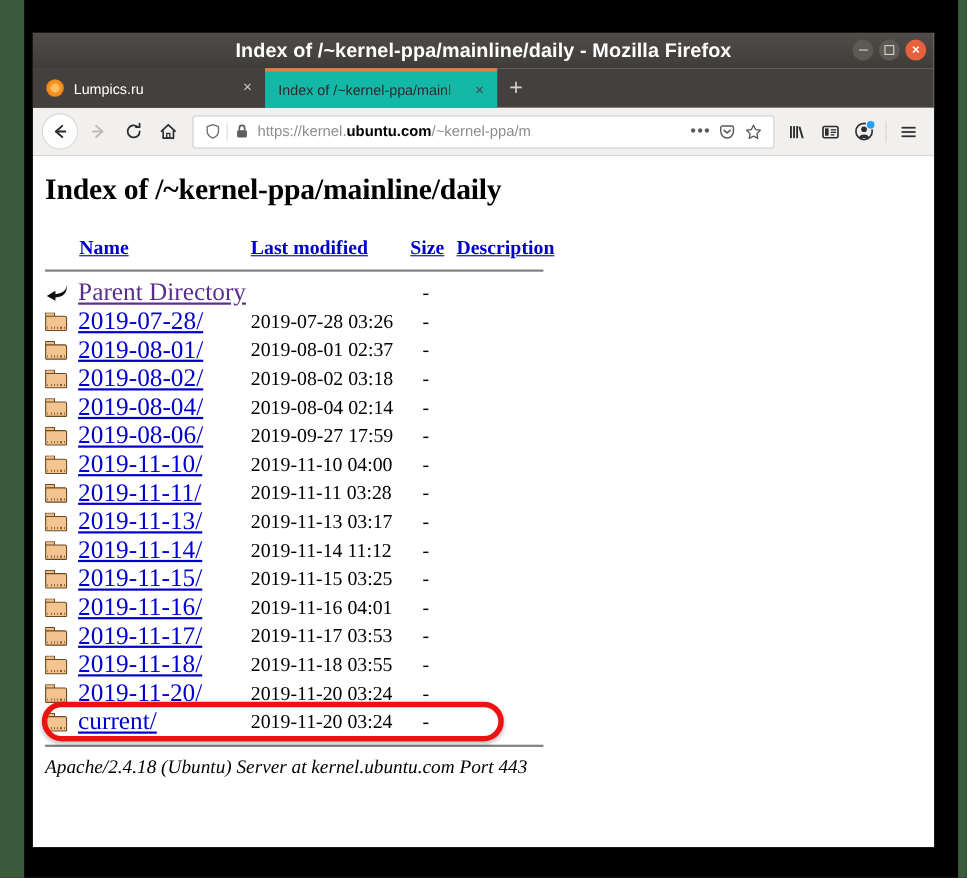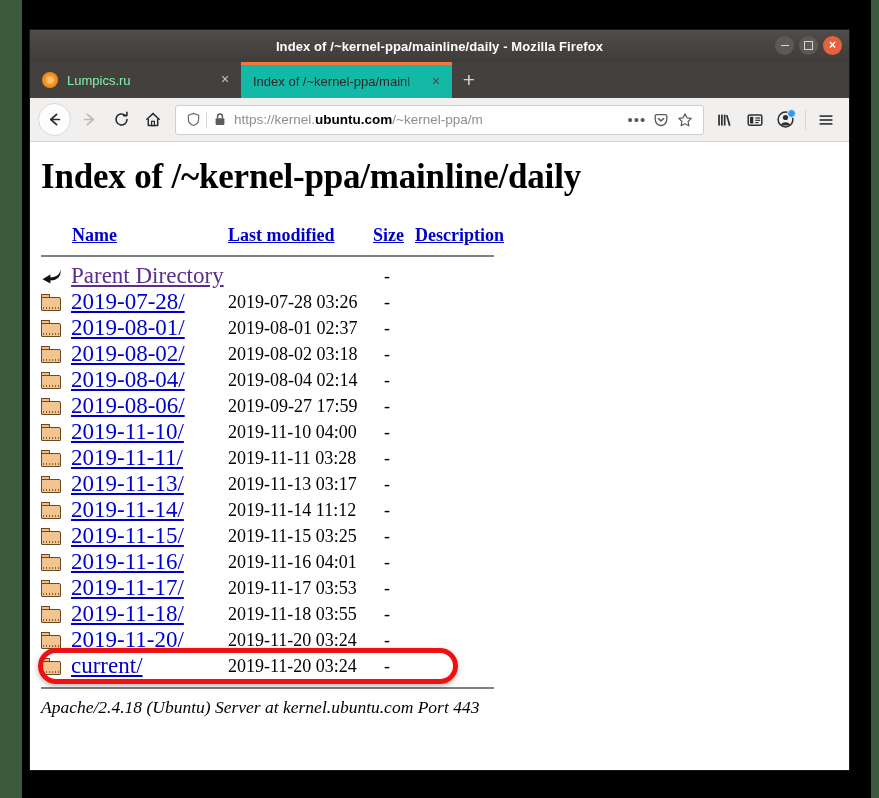--- a/index.html
+++ b/index.html
@@ -51,21 +51,21 @@
   .titlebar {
     height: 32px;
     background: linear-gradient(to bottom, #504c49 0%, #403c3a 100%);
     position: relative;
     display: flex;
     align-items: center;
     justify-content: center;
   }
   .titlebar-title {
     color: #ffffff;
-    font-size: 13px;
+    font-size: 18px;
     font-weight: bold;
     letter-spacing: 0.1px;
     white-space: nowrap;
   }
   .window-controls {
     position: absolute;
     right: 7px;
     top: 6px;
     display: flex;
     gap: 5px;
@@ -145,21 +145,21 @@
     opacity: .55;
   }
   .tab-label {
     font-size: 13px;
     white-space: nowrap;
     overflow: hidden;
     flex: 1 1 auto;
     min-width: 0;
   }
   .tab.inactive .tab-label {
-    color: #86efac;
+    color: #ffffff;
   }
   .tab.active .tab-label {
     color: #2b2b2b;
     -webkit-mask-image: linear-gradient(to right, #000 calc(100% - 22px), transparent 100%);
     mask-image: linear-gradient(to right, #000 calc(100% - 22px), transparent 100%);
   }
   .tab-close {
     flex: 0 0 16px;
     width: 16px;
     height: 16px;
@@ -284,21 +284,21 @@
   .page {
     background: #ffffff;
     height: 628px;
     padding: 14px 0 0 0;
     box-sizing: border-box;
     position: relative;
     font-family: "Liberation Serif", serif;
   }
   .page-h1 {
     font-family: "Liberation Serif", serif;
-    font-size: 35px;
+    font-size: 27px;
     font-weight: bold;
     color: #000000;
     margin: 0 0 0 11px;
     padding: 0;
     line-height: 1.2;
     letter-spacing: -0.2px;
   }
 
   .listing {
     margin-top: 20px;

